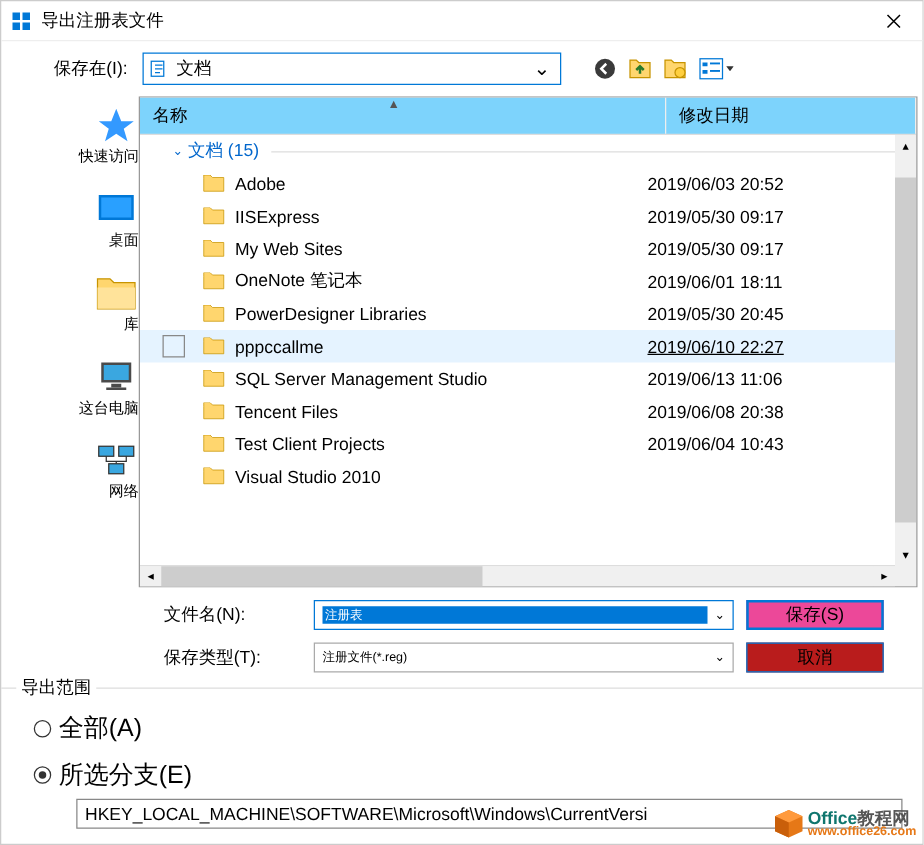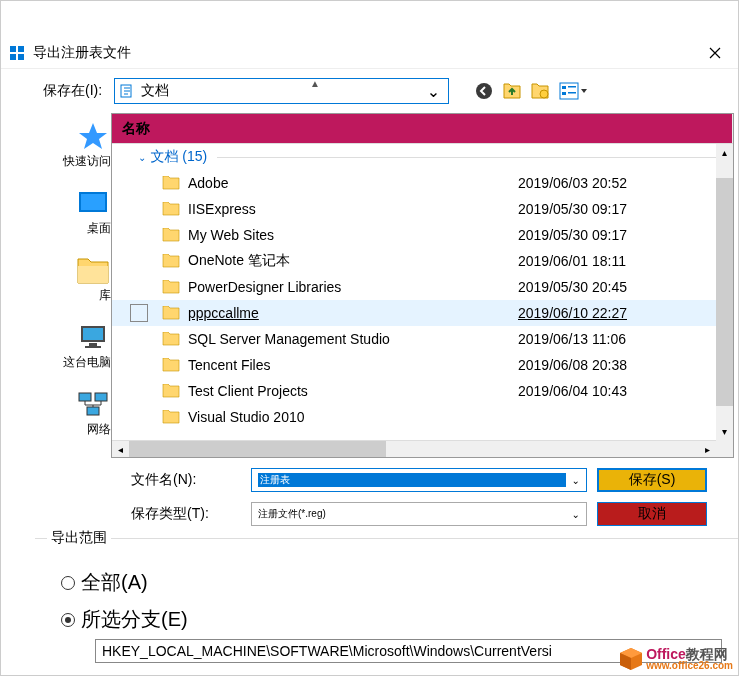--- a/index.html
+++ b/index.html
@@ -1,19 +1,19 @@
 <!DOCTYPE html>
 <html><head>
   <meta charset="utf-8">
   <style>
     * { box-sizing: border-box; margin: 0; padding: 0; font-family: "Microsoft YaHei", "Segoe UI", Arial, sans-serif; }
     body { background: #fff; width: 739px; height: 676px; overflow: hidden; position: relative; }
     .window { width: 739px; height: 676px; border: 1px solid #ccc; display: flex; flex-direction: column; }
     
-    .titlebar { height: 32px; display: flex; align-items: center; padding: 0 0 0 8px; border-bottom: 1px solid #eee; margin-top: 36px; }
+    .titlebar { height: 32px; display: flex; align-items: center; padding: 0 0 0 8px; border-bottom: 1px solid #eee; }
     .titlebar-icon { width: 16px; height: 16px; margin-right: 8px; }
     .titlebar-text { flex: 1; font-size: 14px; }
     .close-btn { width: 46px; height: 32px; display: flex; align-items: center; justify-content: center; cursor: default; }
     
     .toprow { height: 44px; display: flex; align-items: center; padding: 6px 16px 6px 42px; gap: 8px; }
     .save-in-label { font-size: 14px; margin-right: 4px; }
     .save-in-combo { flex: 1; max-width: 335px; height: 26px; border: 1px solid #0078d7; display: flex; align-items: center; padding: 0 4px; background: #fff; }
     .save-in-combo .doc-icon-sm { width: 16px; height: 16px; margin-right: 6px; }
     .save-in-combo .combo-text { flex: 1; font-size: 14px; }
     .save-in-combo .combo-arrow { padding: 0 4px; }
@@ -21,37 +21,37 @@
     .toolbar-icons .ic { width: 18px; height: 18px; cursor: default; }
     
     .maincontent { flex: 1; display: flex; overflow: hidden; }
     
     .sidebar { width: 110px; display: flex; flex-direction: column; align-items: center; padding-top: 4px; gap: 10px; }
     .sb-item { display: flex; flex-direction: column; align-items: flex-end; gap: 2px; cursor: default; padding: 4px 0; width: 100%; }
     .sb-item .sb-icon { width: 36px; height: 30px; }
     .sb-item .sb-label { font-size: 12px; text-align: center; }
     
     .filepane { flex: 1; display: flex; flex-direction: column; border: 1px solid #999; margin: 0 4px 0 0; overflow: hidden; }
-    .filehead { height: 30px; display: flex; border-bottom: 1px solid #ddd; background: #be185d; font-size: 14px; font-weight: bold; }
+    .filehead { height: 30px; display: flex; border-bottom: 1px solid #ddd; background: #7dd3fc; font-size: 14px; }
     .filehead .col { display: flex; align-items: center; padding: 0 10px; border-right: 1px solid #eee; }
     .colname { flex: 1; }
     .coldate { width: 200px; border-right: none; }
     .sort-arrow { position: absolute; top: 78px; left: 310px; font-size: 10px; color: #555; }
     
     .filelist { flex: 1; overflow-y: auto; font-size: 14px; position: relative; }
     .group-hdr { color: #0066cc; padding: 4px 0 4px 26px; font-size: 14px; display: flex; align-items: center; gap: 4px; }
     .group-hdr::after { content: ""; flex: 1; height: 1px; background: #ddd; margin-left: 6px; }
     .group-caret { font-size: 10px; }
     .frow { display: flex; align-items: center; height: 26px; padding-left: 18px; }
     .frow.sel { background: #e5f3ff; }
     .frow .chk { width: 18px; height: 18px; border: 1px solid #888; margin-right: 6px; visibility: hidden; }
     .frow.sel .chk { visibility: visible; }
     .frow .folder-ic { width: 18px; height: 14px; margin: 0 8px 0 8px; }
     .frow .fname { flex: 1; }
-    .frow.sel .fname { text-decoration: underline; }
+    .frow.sel .fname { }
     .frow .fdate { width: 198px; }
     .frow.sel .fdate { text-decoration: underline; }
     
     .hscroll { height: 17px; display: flex; align-items: center; background: #f0f0f0; border-top: 1px solid #ddd; }
     .hsbtn { width: 17px; height: 17px; display: flex; align-items: center; justify-content: center; background: #f0f0f0; font-size: 10px; }
     .hstrack { flex: 1; height: 17px; background: #f0f0f0; position: relative; }
     .hsthumb { position: absolute; left: 0; width: 45%; height: 100%; background: #cdcdcd; }
     
     .vscroll { width: 17px; background: #f0f0f0; display: flex; flex-direction: column; }
     .vsthumb { width: 100%; flex: 1; background: #cdcdcd; margin: 17px 0; }
@@ -59,35 +59,35 @@
     
     .bottomfields { padding: 10px 16px 10px 130px; display: flex; flex-direction: column; gap: 10px; }
     .fieldrow { display: flex; align-items: center; gap: 10px; }
     .fieldlabel { width: 110px; font-size: 14px; }
     .fieldcombo { flex: 1; max-width: 336px; height: 24px; border: 1px solid #aaa; display: flex; align-items: center; padding: 0 6px; font-size: 10px; background: #fff; }
     .fieldcombo.blue { border: 1px solid #0078d7; }
     .fieldcombo .sel-text { flex: 1; background: #0078d7; color: #fff; padding: 0 2px; }
     .fieldcombo .plain-text { flex: 1; }
     .fieldcombo .arrow { padding-left: 6px; }
     .btn { width: 110px; height: 24px; border: 1px solid #0078d7; background: #b91c1c; font-size: 14px; cursor: default; }
-    .btn.default { border: 2px solid #0078d7; background: #eab308; }
-    
-    .exportrange { border-top: 1px solid #ddd; padding: 20px 16px 12px 16px; margin-top: 2px; position: relative; margin-left: 34px; }
+    .btn.default { border: 2px solid #0078d7; background: #ec4899; }
+    
+    .exportrange { border-top: 1px solid #ddd; padding: 8px 16px 12px 16px; margin-top: 2px; position: relative; }
     .grplabel { font-size: 14px; color: #000; background: #fff; position: absolute; top: -10px; left: 12px; padding: 0 4px; }
     .radiorow { display: flex; align-items: center; gap: 6px; margin: 10px 0 6px 10px; font-size: 20px; }
     .radio { width: 14px; height: 14px; border: 1px solid #333; border-radius: 50%; display: flex; align-items: center; justify-content: center; }
     .radio .dot { width: 6px; height: 6px; background: #333; border-radius: 50%; }
     .pathbox { margin: 4px 0 0 44px; border: 1px solid #888; padding: 3px 6px; font-size: 14px; height: 24px; overflow: hidden; white-space: nowrap; }
     
     .watermark { position: absolute; right: 6px; bottom: 4px; display: flex; align-items: center; gap: 2px; }
     .watermark .cube { width: 26px; height: 26px; }
     .watermark .wtext { display: flex; flex-direction: column; line-height: 1; }
     .watermark .wline1 { font-size: 14px; font-weight: bold; }
     .watermark .wline2 { font-size: 10px; color: #e67817; font-weight: bold; }
-    .of-orange { color: #be185d; margin-top: 16px; }
+    .of-orange { color: #0f766e; margin-top: 16px; }
     .of-black { color: #555; }
     
     .worner { height: 17px; width: 17px; background: #f0f0f0; }
   </style>
 </head>
 <body>
 
 <div class="window">
 
   <div class="titlebar">
@@ -180,20 +180,23 @@
           </svg>
         <span class="sb-label">网络</span>
       </div>
     </div>
 
     <div class="filepane">
       <div class="filehead">
         <div class="col colname">
             <span>名称</span>
           </div>
+        <div class="col coldate">
+            <span>修改日期</span>
+          </div>
       </div>
       <div class="sort-arrow">▲</div>
       <div class="filepane-wrap">
         <div class="filelist" id="filelist">
           <div class="group-hdr">
             <span class="group-caret">⌄</span>
             <span>文档 (15)</span>
           </div>
 
         <div class="frow">

